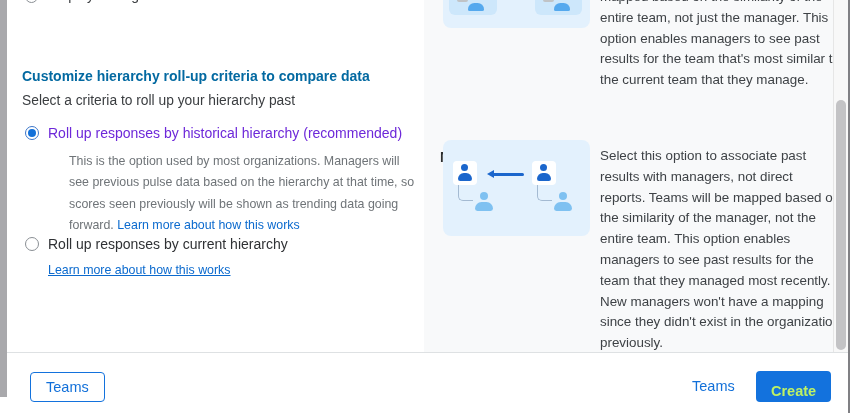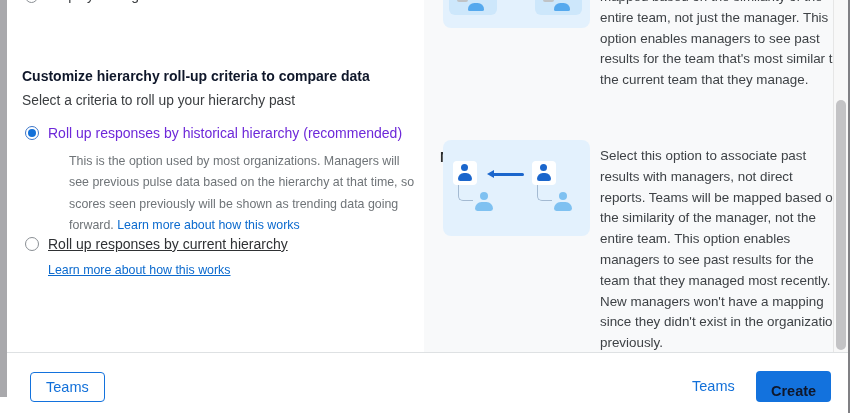--- a/index.html
+++ b/index.html
@@ -22,34 +22,34 @@
   
   .scroll-track{left:833px;top:0;width:15px;height:352px;background:#f8f8f8;border-left:1px solid #e6e6e6;box-sizing:border-box;}
   .scroll-thumb{left:836px;top:100px;width:10px;height:250px;background:#c3c3c5;border-radius:5px;}
 
   
   .trunc-row{left:25px;top:0;width:380px;height:5px;overflow:hidden;}
   .trunc-radio{position:absolute;left:0;top:-10px;width:13px;height:13px;border:1px solid #8a8f94;border-radius:50%;background:#fff;box-sizing:border-box;}
   .trunc-label{position:absolute;left:23px;top:-13px;font-size:14px;color:#3a3d40;white-space:nowrap;}
 
   
-  .heading{left:22px;top:68px;font-size:14px;font-weight:700;color:#0f172a;}
+  .heading{left:22px;top:68px;font-size:14px;font-weight:700;color:#0369a1;}
   .subheading{left:22px;top:93px;font-size:13.8px;color:#3a3d40;}
 
   .radio{width:14px;height:14px;border:1px solid #8a8f94;border-radius:50%;background:#fff;box-sizing:border-box;position:absolute;}
   .radio .dot{display:none;position:absolute;left:2px;top:2px;width:8px;height:8px;border-radius:50%;background:#1270d9;}
   .radio.selected{border-color:#3c76c9;}
   .radio.selected .dot{display:block;}
 
   .radio1{left:25px;top:126px;}
   .radio1-label{left:48px;top:125px;font-size:14px;color:#6d28d9;width:380px;}
   .option-desc{left:69px;top:151px;width:346px;font-size:12.4px;line-height:21.4px;color:#6f7478;}
   .option-desc a, .inline-link{color:#0b6ace;text-decoration:none;cursor:pointer;}
   .radio2{left:25px;top:237px;}
-  .radio2-label{left:48px;top:236px;font-size:14px;color:#2f3134;width:380px;text-decoration:underline;}
+  .radio2-label{left:48px;top:236px;font-size:14px;color:#2f3134;width:380px;}
   .learn-link2{left:48px;top:263px;font-size:12.4px;color:#0b6ace;text-decoration:underline;cursor:pointer;}
 
   
   .top-paragraph{left:600px;top:-13px;width:240px;font-size:13.4px;line-height:20.8px;color:#3e4246;}
   .managers-heading{left:440px;top:112px;font-size:14px;font-weight:700;color:#2c2e30;margin-top:37px;}
   .managers-paragraph{left:600px;top:146px;width:241px;font-size:13.4px;line-height:20.8px;color:#3e4246;}
 
   
   .illu{background:#e3f1fd;border-radius:8px;}
   .illu-top{left:443px;top:-58px;width:147px;height:86px;}
@@ -68,21 +68,21 @@
   .person.light .body{width:18px;height:9px;background:#7fc1f1;left:0;top:10px;}
   .arrow-left{position:absolute;left:44px;top:30px;width:37px;height:8px;}
   .arrow-left .shaft{position:absolute;left:5px;top:3px;right:0;height:2.5px;background:#1b66cc;border-radius:2px;}
   .arrow-left .tip{position:absolute;left:0;top:0;width:0;height:0;border-top:4.5px solid transparent;border-bottom:4.5px solid transparent;border-right:7px solid #1b66cc;}
   .connector{position:absolute;width:15px;height:16px;border-left:1.5px solid #a4bad2;border-bottom:1.5px solid #a4bad2;border-bottom-left-radius:5px;box-sizing:border-box;}
 
   
   .footer{left:7px;top:352px;width:841px;height:61px;background:#ffffff;border-top:1px solid #dee1e3;box-sizing:border-box;}
   .btn-back{left:30px;top:372px;height:30px;padding:0 15px;background:#fff;border:1px solid #1372dd;border-radius:4px;color:#1270d9;font-size:14.5px;font-family:"Liberation Sans",sans-serif;cursor:pointer;}
   .btn-cancel{left:692px;top:378px;font-size:14.5px;color:#1270d9;background:none;border:none;padding:0;font-family:"Liberation Sans",sans-serif;cursor:pointer;}
-  .btn-create{left:756px;top:371px;height:31px;padding:12px 15px;background:#1372dd;border:none;border-radius:4px;color:#0f172a;font-size:14.5px;font-weight:700;font-family:"Liberation Sans",sans-serif;cursor:pointer;}
+  .btn-create{left:756px;top:371px;height:31px;padding:12px 15px;background:#1372dd;border:none;border-radius:4px;color:#bef264;font-size:14.5px;font-weight:700;font-family:"Liberation Sans",sans-serif;cursor:pointer;}
 </style>
 </head>
 <body>
 
 <div class="abs left-strip"></div>
 <div class="abs left-panel"></div>
 <div class="abs right-panel"></div>
 
 <div class="abs trunc-row">
   <span class="trunc-radio"></span>

